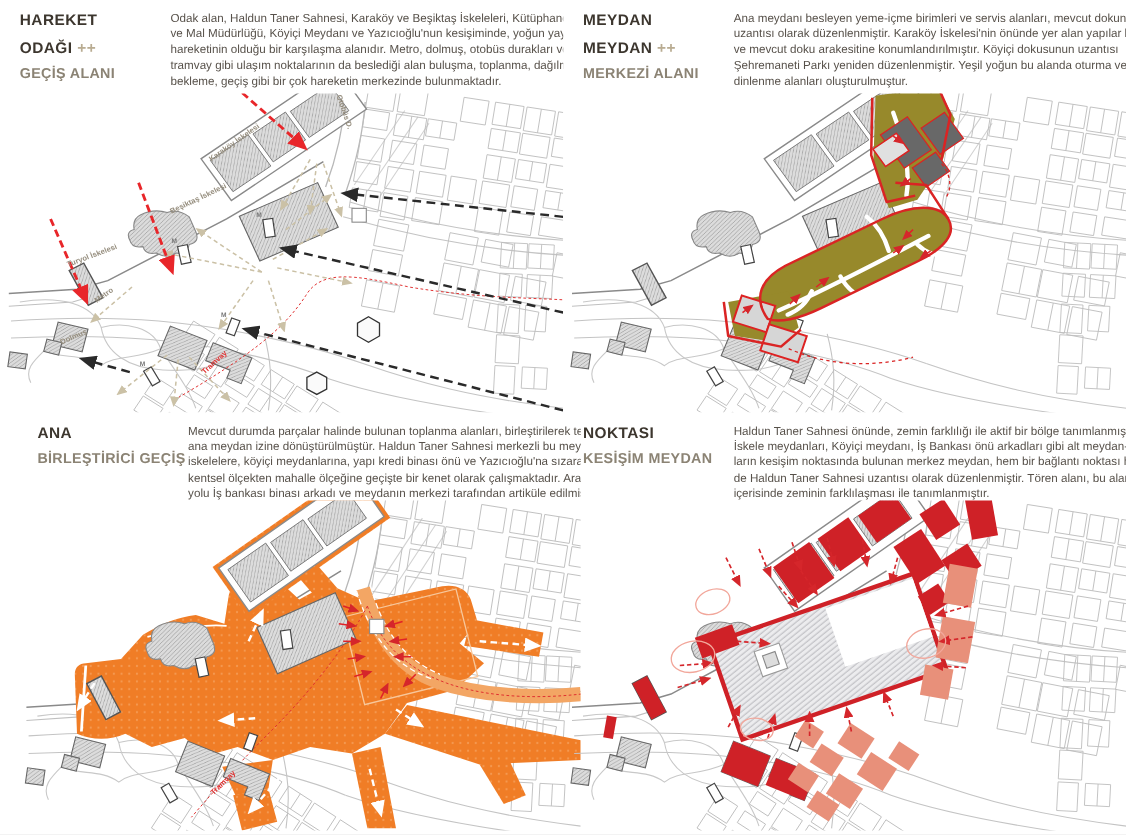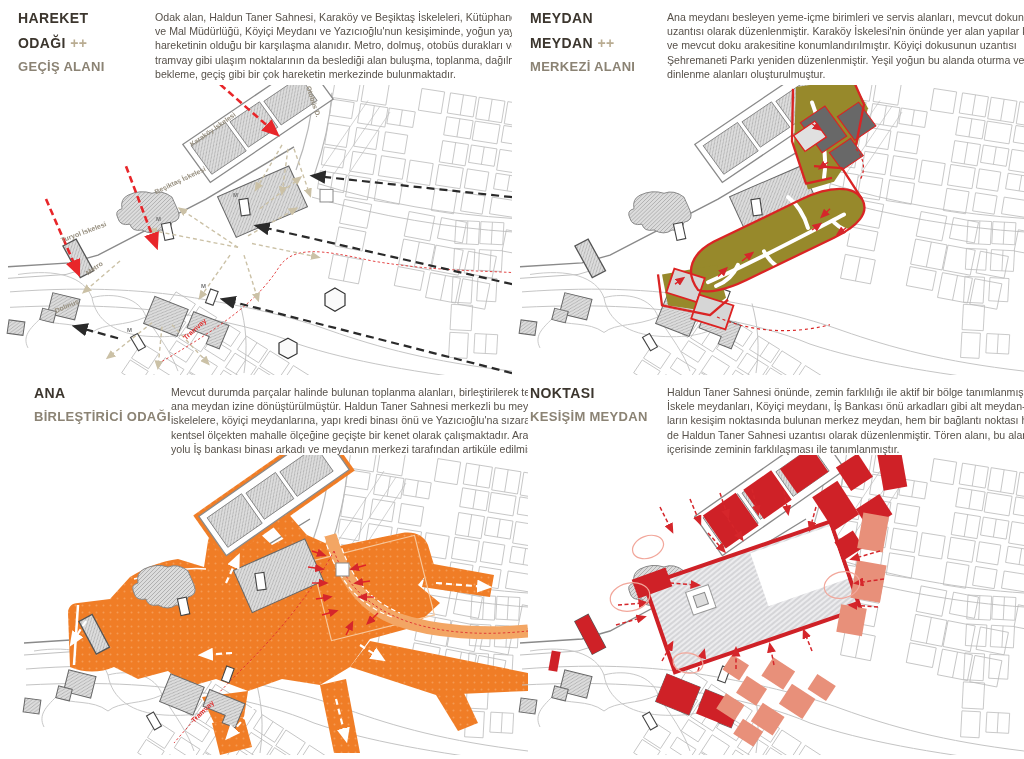--- a/index.html
+++ b/index.html
@@ -541,21 +541,21 @@
           <path class="redM" d="M163 206 L171 200"></path>
         <path class="redM" d="M300 40 L308 46"></path>
           <path class="redM" d="M316 80 L308 86"></path>
       </g>
     </svg>
   </div>
 
   <div class="panel" id="p3">
     <div class="titleblock">
       <div class="t1">ANA</div>
-      <div class="sub">BİRLEŞTİRİCİ ODAĞI</div>
+      <div class="sub">BİRLEŞTİRİCİ GEÇİŞ</div>
     </div>
     <div class="body">Mevcut durumda parçalar halinde bulunan toplanma alanları, birleştirilerek tek
 ana meydan izine dönüştürülmüştür. Haldun Taner Sahnesi merkezli bu meydan
 iskelelere, köyiçi meydanlarına, yapı kredi binası önü ve Yazıcıoğlu'na sızarak
 kentsel ölçekten mahalle ölçeğine geçişte bir kenet olarak çalışmaktadır. Arada
 yolu İş bankası binası arkadı ve meydanın merkezi tarafından artiküle edilmiş</div>
     <svg class="map mapBot" viewBox="0 0 512 300">
       <use href="#bm-roads"></use>
       <g class="fabric">
           <g transform="rotate(9 336 -10)">

